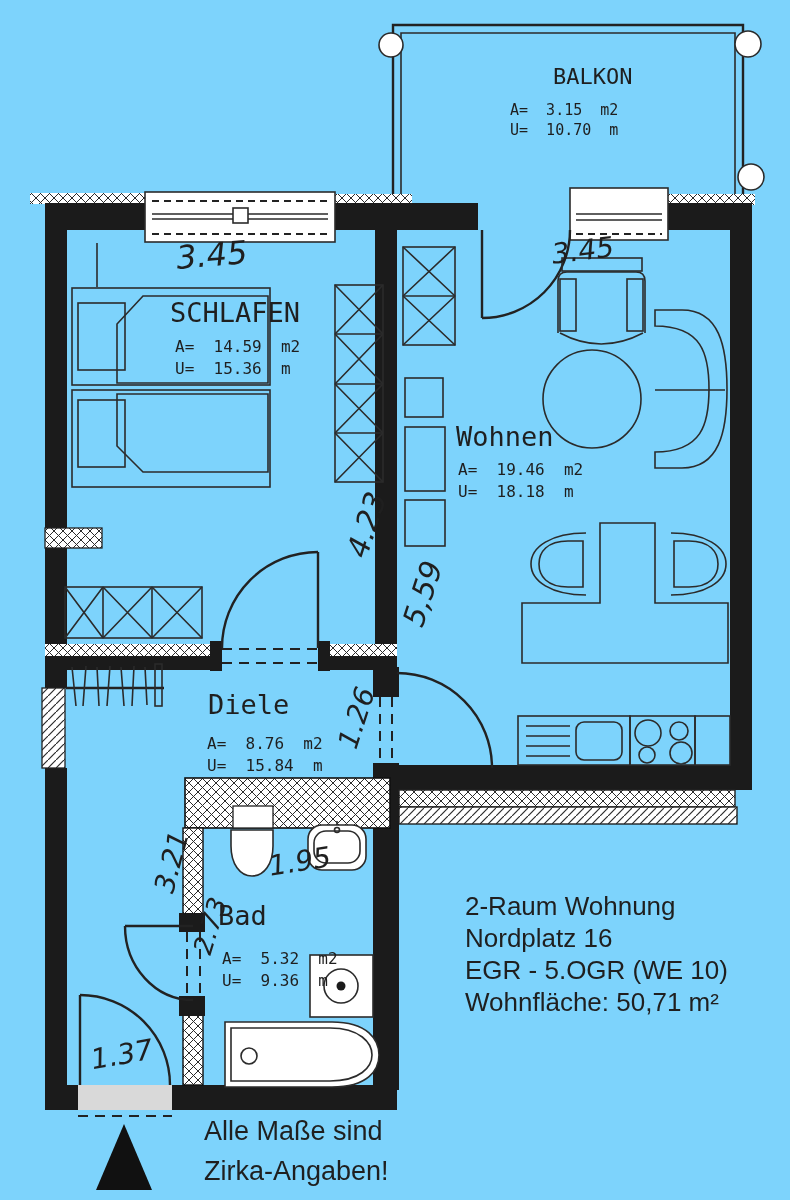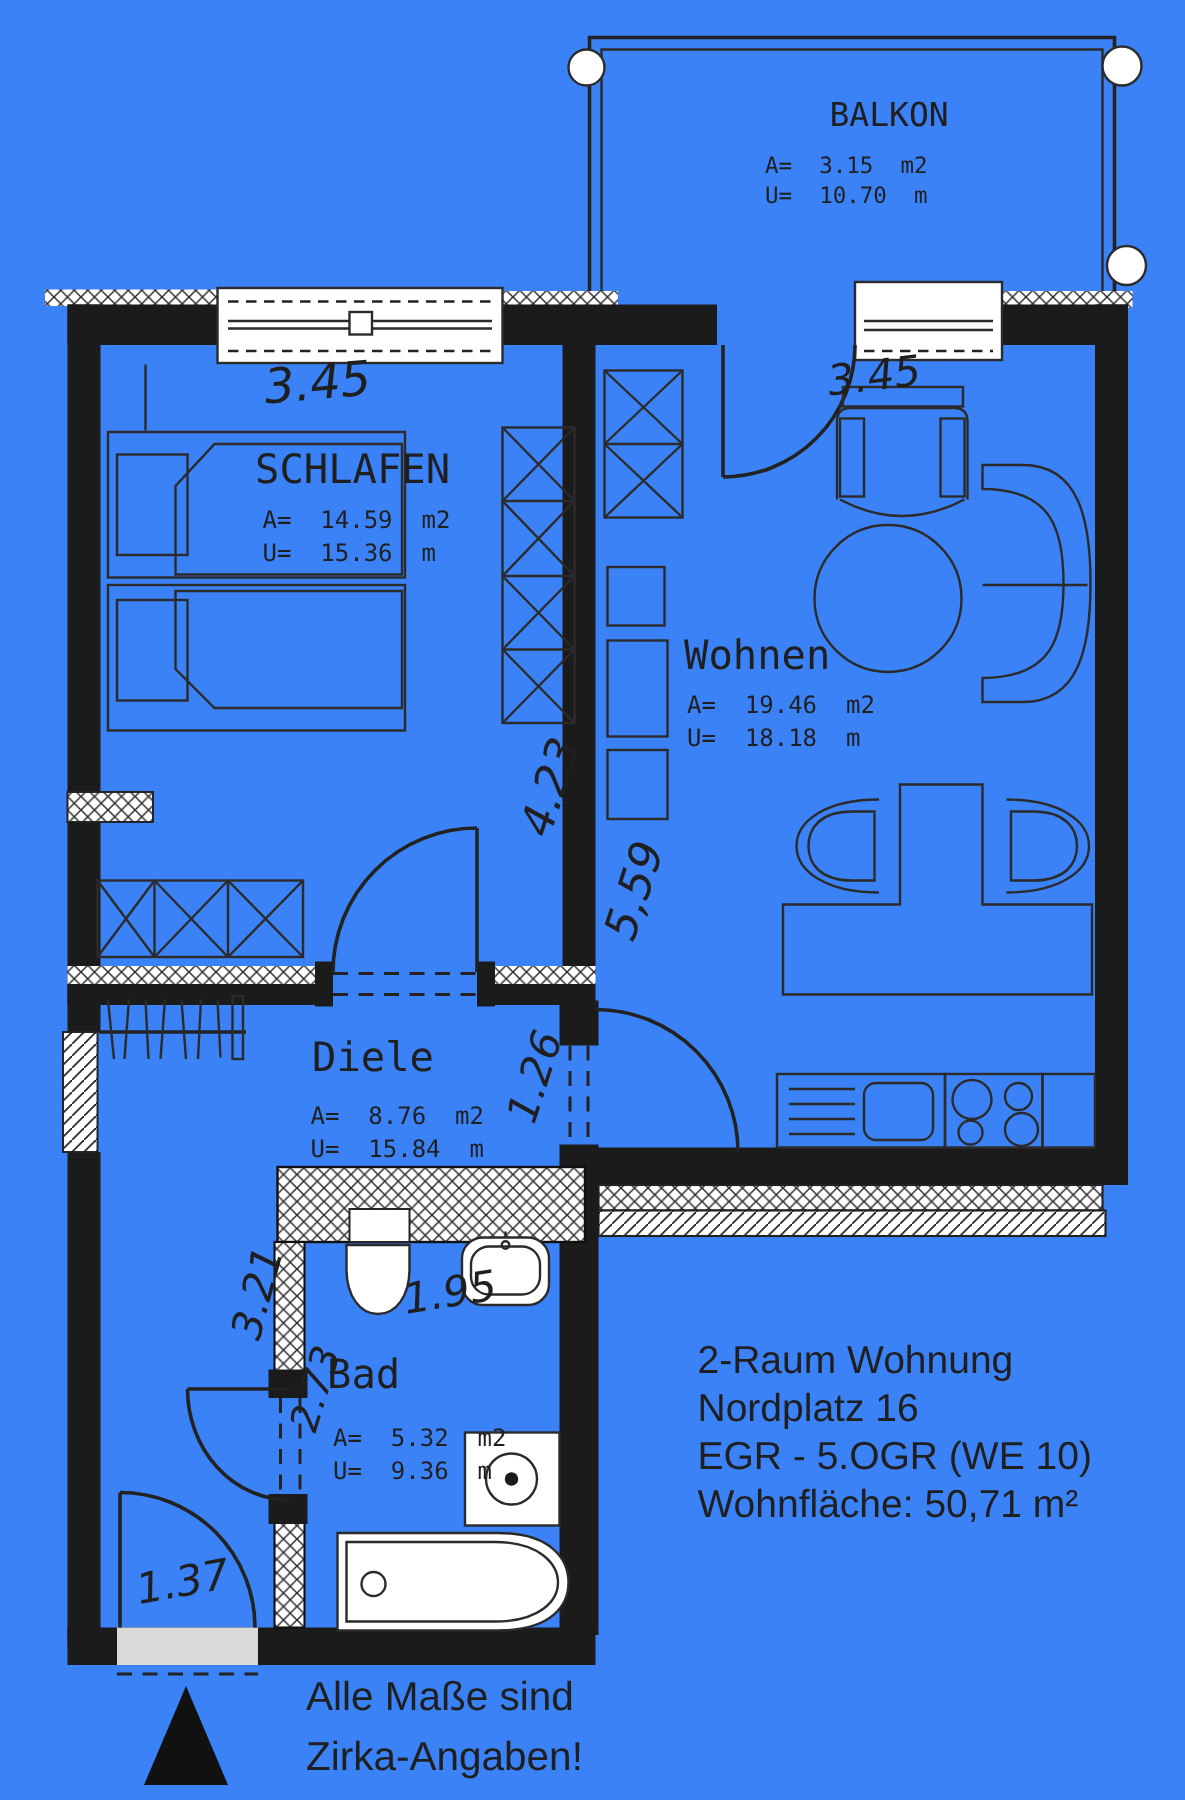--- a/index.html
+++ b/index.html
@@ -1,16 +1,16 @@
 <!DOCTYPE html>
 <html><head>
 <meta charset="utf-8">
 <style>
   html,body{margin:0;padding:0;background:#ffffff;}
-  .page{position:relative;width:790px;height:1200px;background:#3b82f6;overflow:hidden;}
+  .page{position:relative;width:790px;height:1200px;background:#7dd3fc;overflow:hidden;}
   svg{display:block;}
   svg text{white-space:pre;fill:#1f1f1f;}
   .wall{fill:#1b1b1b;}
   .xh{fill:url(#xh);}
   .dh{fill:url(#dh);}
   .ln{stroke:#2b2b2b;stroke-width:1.6;fill:none;}
   .lnw{stroke:#2b2b2b;stroke-width:1.6;fill:#ffffff;}
   .ln2{stroke:#222222;stroke-width:2.4;fill:none;}
   .dash{stroke:#222222;stroke-width:2;stroke-dasharray:10 7;fill:none;}
   .dashf{stroke:#222222;stroke-width:1.8;stroke-dasharray:7 5;fill:none;}

